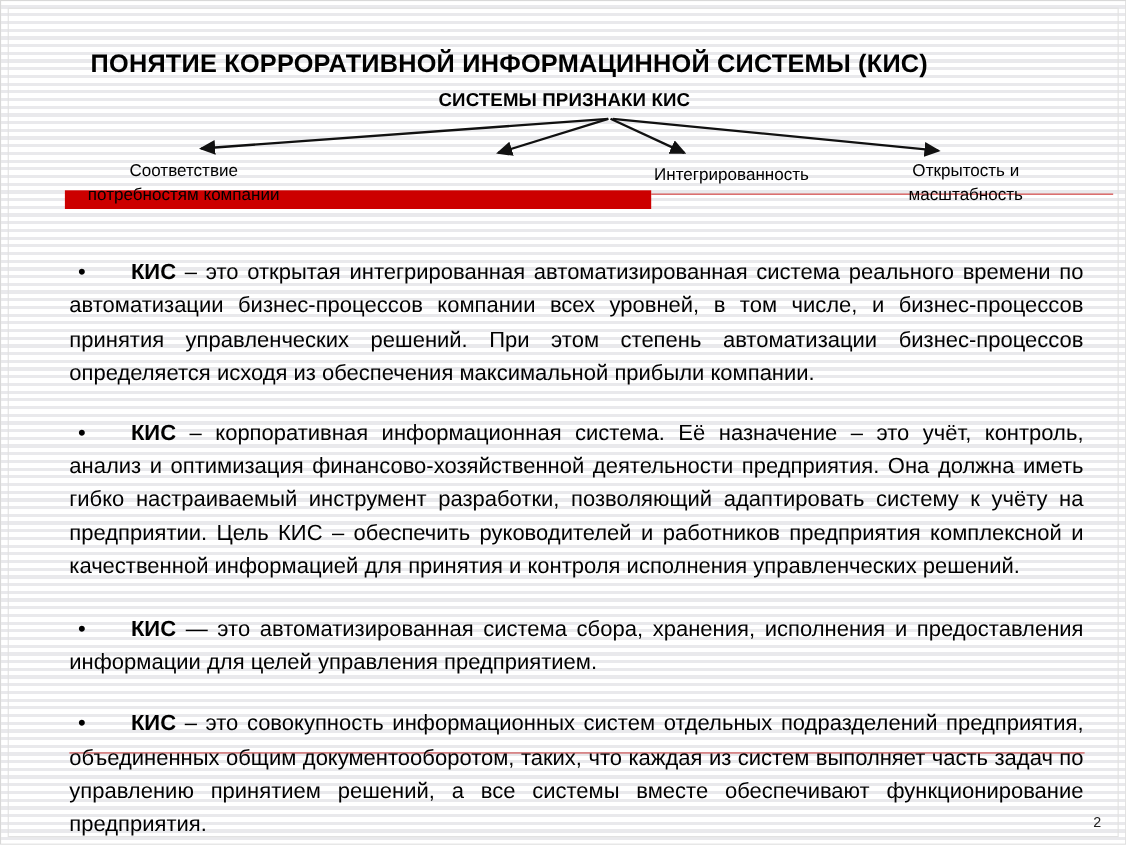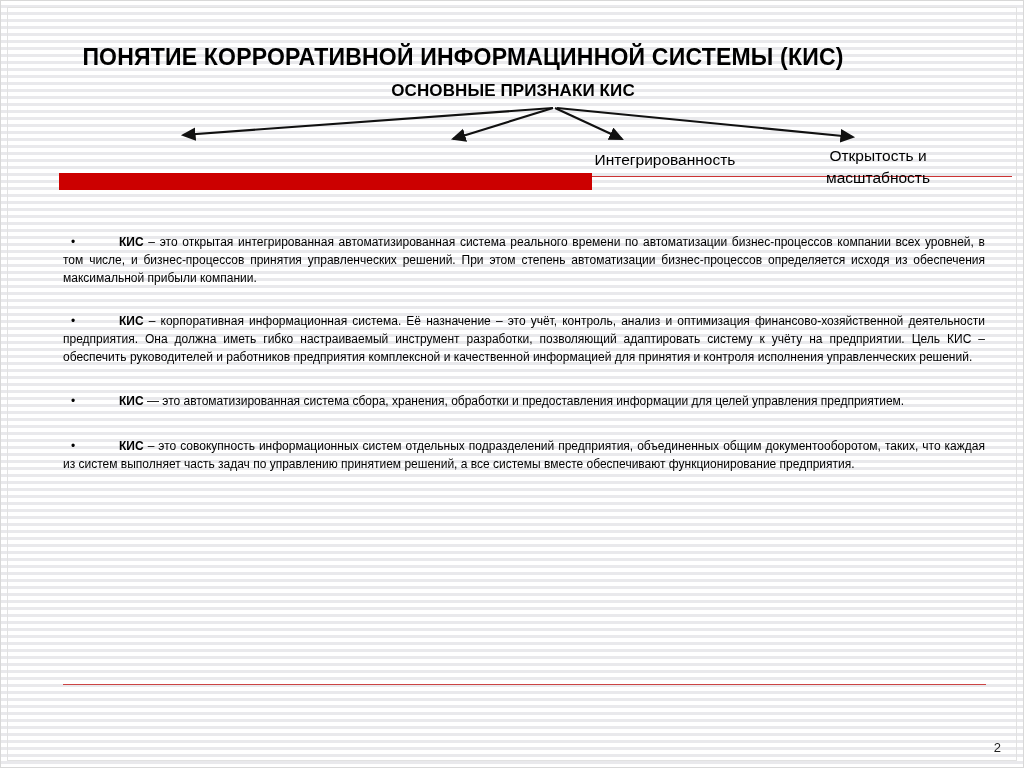--- a/index.html
+++ b/index.html
@@ -120,21 +120,21 @@
 
   
   .body-block {
     position: absolute;
     left: 62px;
     top: 232px;
     width: 922px;
   }
 
   .para {
-    font-size: 12px;
+    font-size: 20px;
     line-height: 1.52;
     text-align: justify;
     text-justify: inter-word;
     margin: 0 0 20px 0;
     position: relative;
     padding-left: 0;
     z-index: 2;
   }
   .para:last-child { margin-bottom: 4px; }
 
@@ -166,60 +166,62 @@
 </style>
 </head>
 <body>
 
 <div id="slide">
 
   <div class="slide-frame"></div>
 
   <div class="title-main">ПОНЯТИЕ КОРРОРАТИВНОЙ ИНФОРМАЦИННОЙ СИСТЕМЫ (КИС)</div>
 
-  <div class="title-sub">ОСНОВНЫЕ ПРИЗНАКИ КИС</div>
+  <div class="title-sub">СИСТЕМЫ ПРИЗНАКИ КИС</div>
 
   <svg class="arrows" viewBox="0 0 1024 768" xmlns="http://www.w3.org/2000/svg">
     <defs>
       <marker id="arrowhead" markerWidth="7" markerHeight="7" refX="6" refY="3.2" orient="auto" markerUnits="strokeWidth">
         <path d="M0,0 L7,3.2 L0,6.4 z" fill="#111111"></path>
       </marker>
     </defs>
     <g stroke="#111111" stroke-width="2.1" fill="none" marker-end="url(#arrowhead)">
       <line x1="552" y1="107" x2="182" y2="134"></line>
       <line x1="552" y1="107" x2="452" y2="138"></line>
       <line x1="554" y1="107" x2="621" y2="138"></line>
       <line x1="556" y1="107" x2="852" y2="136"></line>
     </g>
   </svg>
 
   <div class="red-bar"></div>
   <div class="red-rule-top"></div>
   <div class="red-rule-bottom"></div>
 
+  <div class="branch branch-1">Соответствие
+потребностям компании</div>
 
 
   <div class="branch branch-3">Интегрированность</div>
 
   <div class="branch branch-4">Открытость и
 масштабность</div>
 
   <div class="body-block">
 
     <p class="para p1">
       <span class="bullet">•</span><span class="lead">КИС</span><span> – это открытая интегрированная автоматизированная система реального времени по автоматизации бизнес-процессов компании всех уровней, в том числе, и бизнес-процессов принятия управленческих решений. При этом степень автоматизации бизнес-процессов определяется исходя из обеспечения максимальной прибыли компании.</span>
     </p>
 
 
     <p class="para p3">
       <span class="bullet">•</span><span class="lead">КИС</span><span> – корпоративная   информационная система. Её назначение – это учёт, контроль, анализ и оптимизация финансово-хозяйственной деятельности предприятия. Она должна иметь гибко настраиваемый инструмент разработки, позволяющий адаптировать систему к учёту на предприятии. Цель КИС – обеспечить  руководителей и работников предприятия комплексной и качественной информацией для принятия и контроля исполнения управленческих решений.</span>
     </p>
 
     <p class="para p4">
-      <span class="bullet">•</span><span class="lead">КИС</span><span>  — это автоматизированная система сбора, хранения, обработки и предоставления информации для целей управления предприятием.</span>
+      <span class="bullet">•</span><span class="lead">КИС</span><span>  — это автоматизированная система сбора, хранения, исполнения и предоставления информации для целей управления предприятием.</span>
     </p>
 
     <p class="para p5">
       <span class="bullet">•</span><span class="lead">КИС</span><span> – это   совокупность информационных систем отдельных подразделений предприятия, объединенных общим документооборотом, таких, что каждая из систем выполняет часть задач по управлению принятием решений, а все системы вместе обеспечивают функционирование предприятия.</span>
     </p>
 
   </div>
 
   <div class="page-num">2</div>
 

